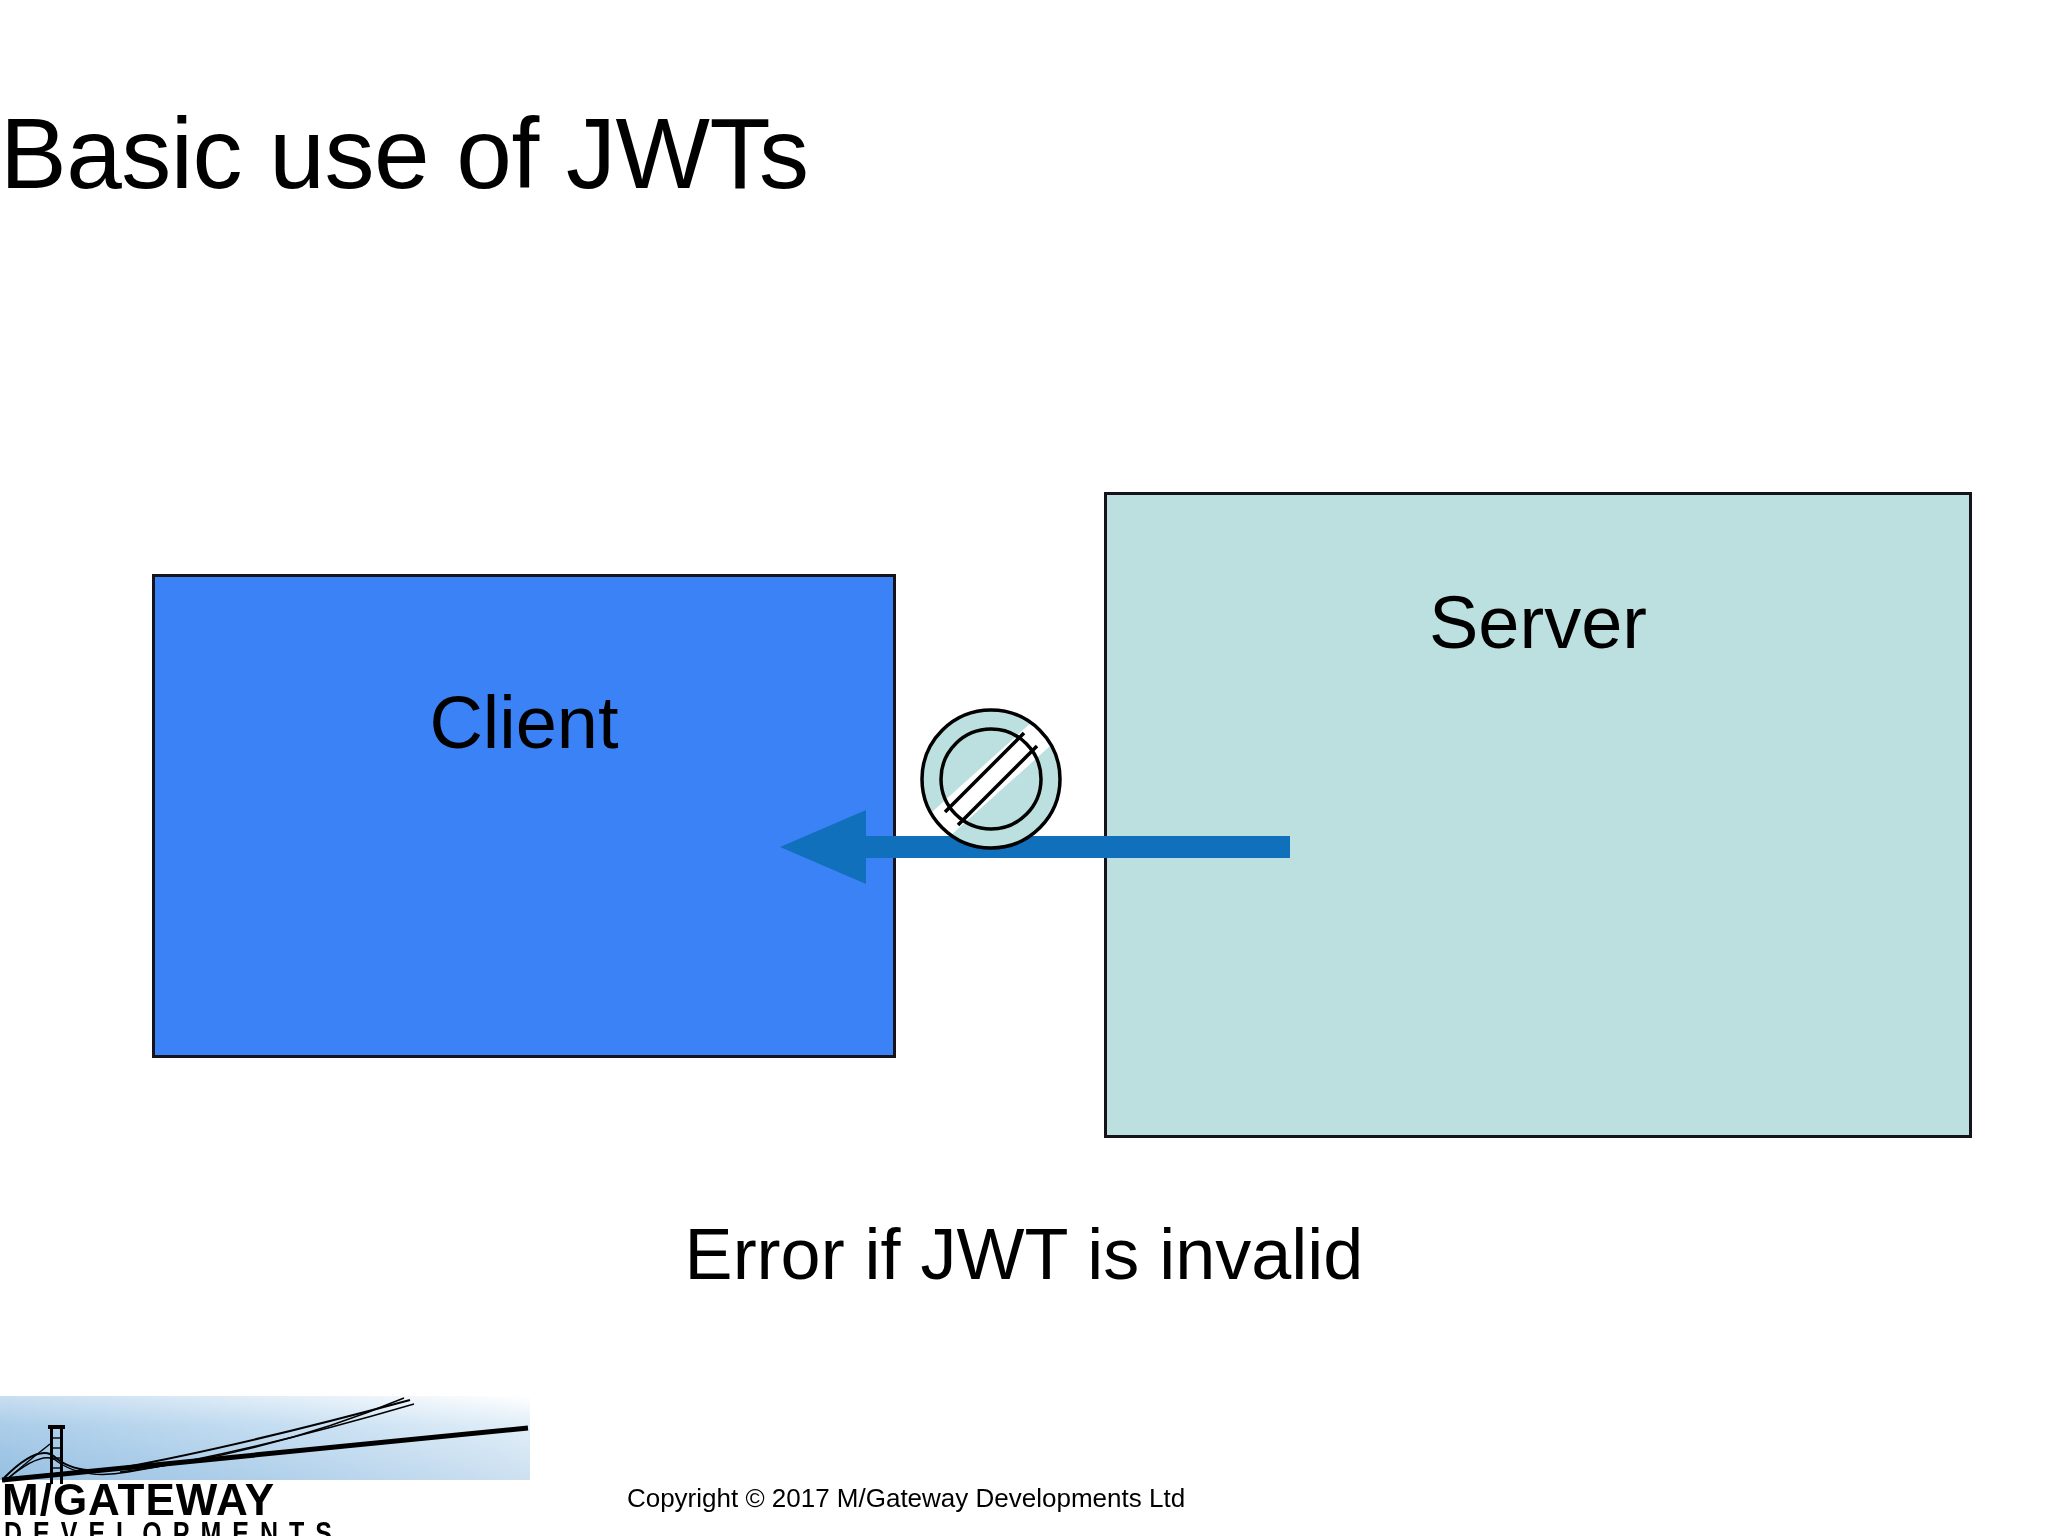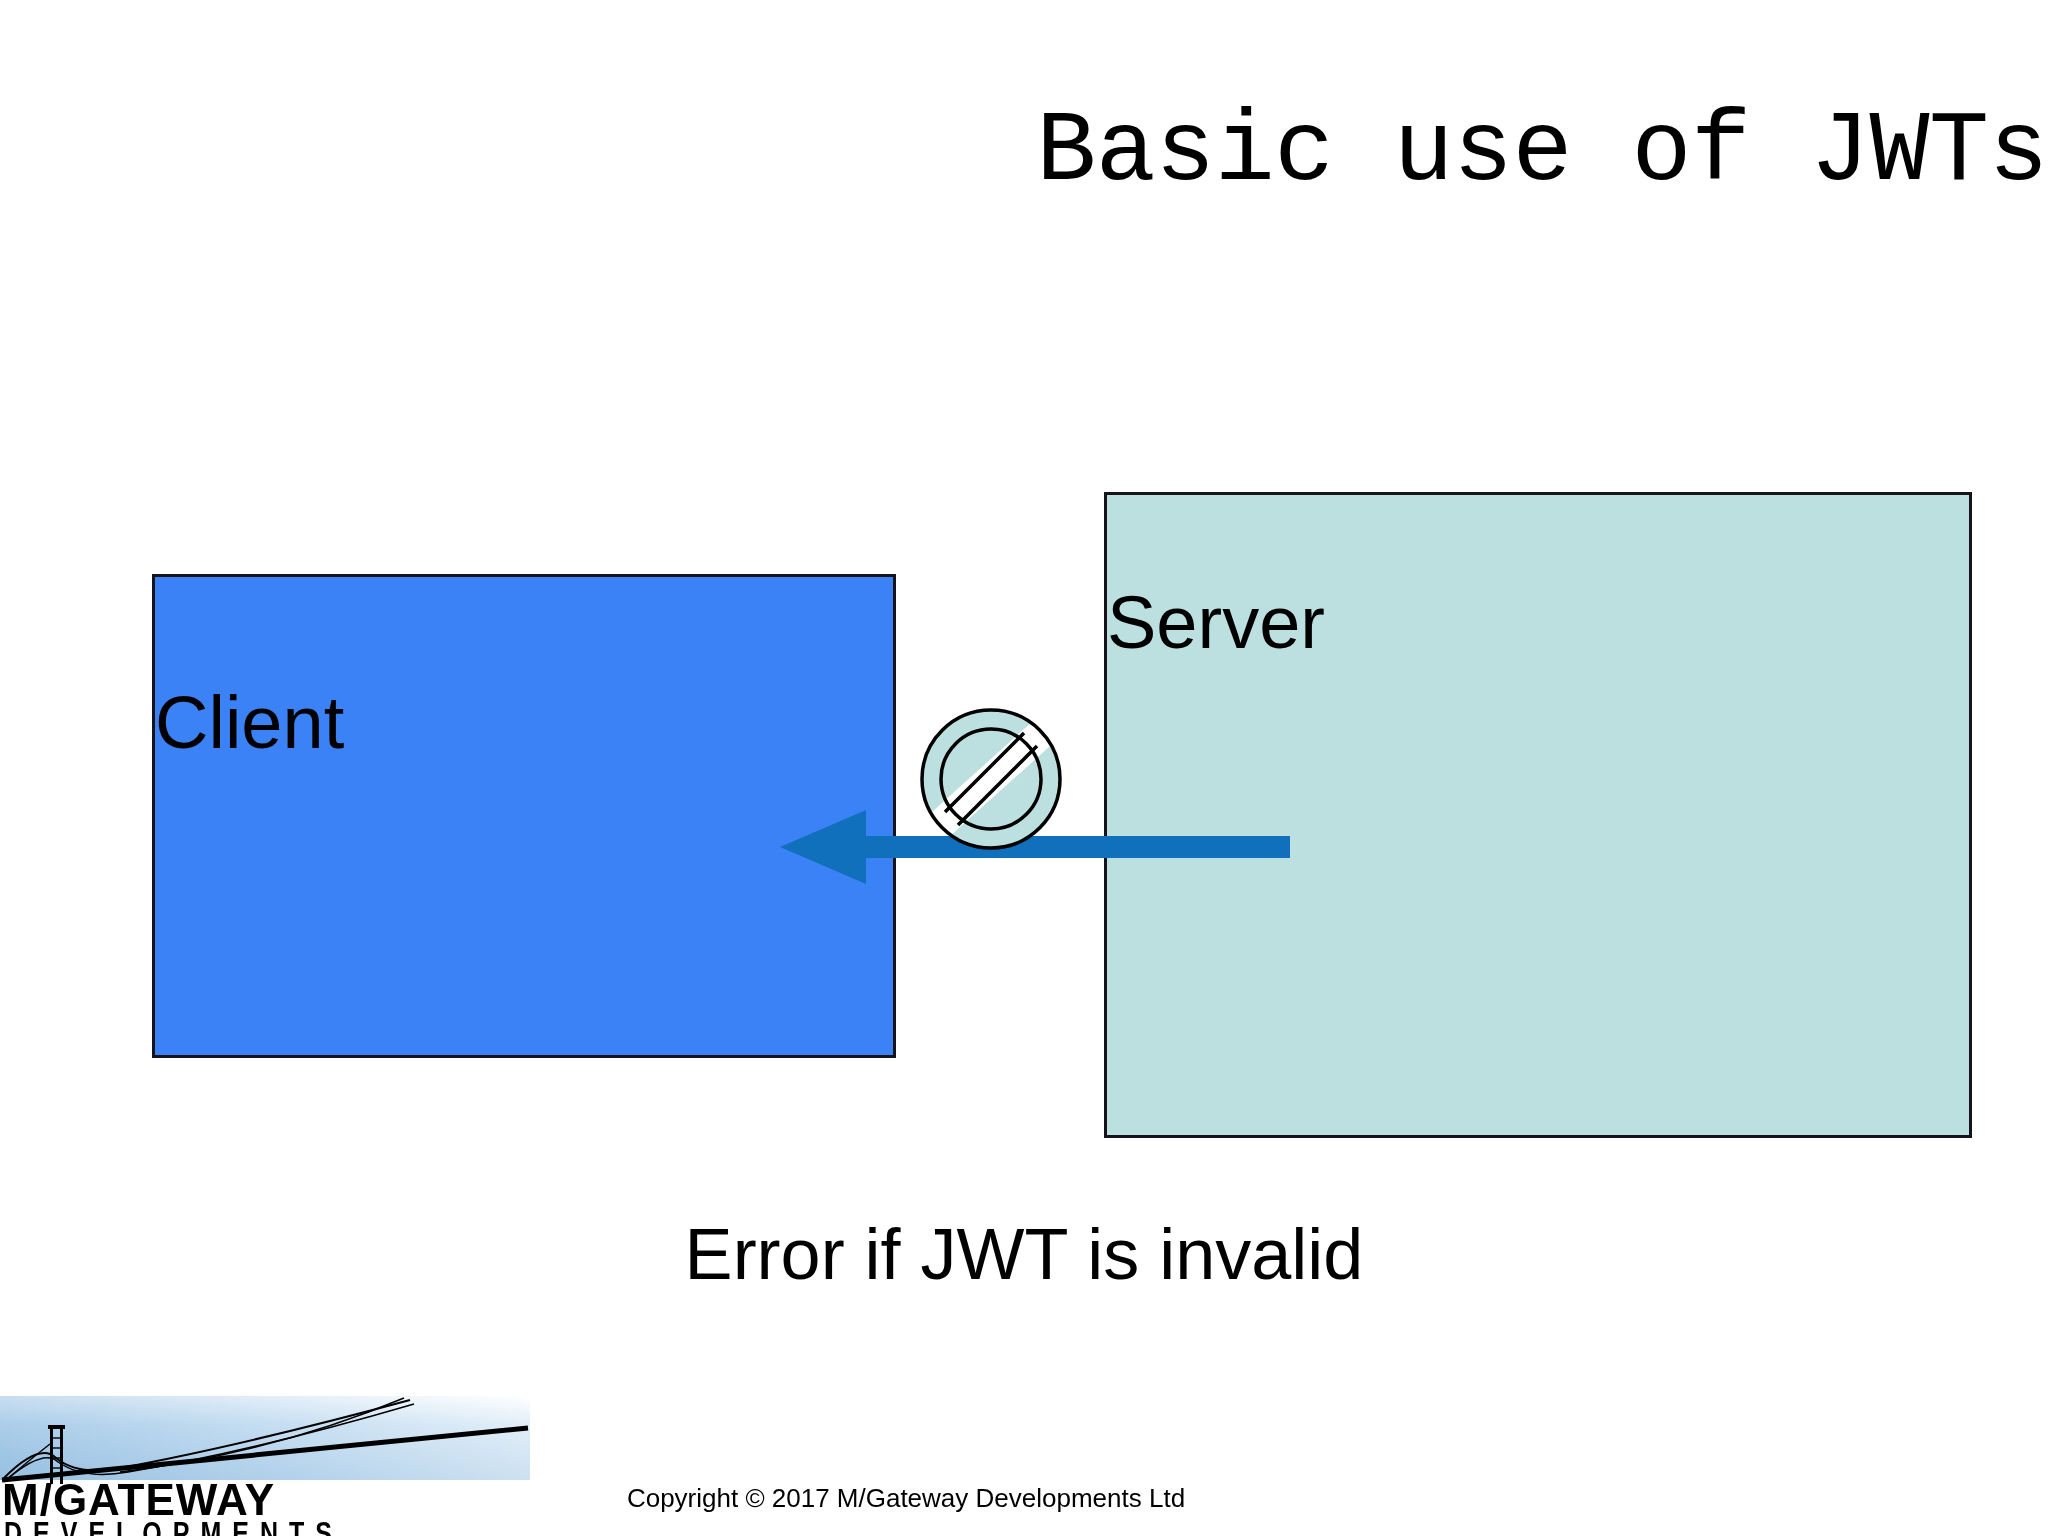--- a/index.html
+++ b/index.html
@@ -18,40 +18,40 @@
     background: #ffffff;
     overflow: hidden;
   }
 
   
   .slide-title {
     position: absolute;
     left: 0;
     top: 98px;
     width: 2048px;
-    text-align: right;
-    font-family: Liberation Mono, monospace;
+    text-align: left;
+    font-family: Liberation Sans, sans-serif;
     font-size: 100px;
     line-height: 110px;
     font-weight: 400;
     color: #000000;
     letter-spacing: -0.5px;
     white-space: nowrap;
   }
 
   
   .node-box {
     position: absolute;
     border: 3px solid #16131a;
     box-sizing: border-box;
   }
   .node-box .node-label {
     position: absolute;
     width: 100%;
-    text-align: left;
+    text-align: center;
     font-family: "Liberation Sans", sans-serif;
     font-size: 74px;
     line-height: 80px;
     font-weight: 400;
     color: #000000;
     white-space: nowrap;
   }
 
   #client-box {
     left: 152px;

